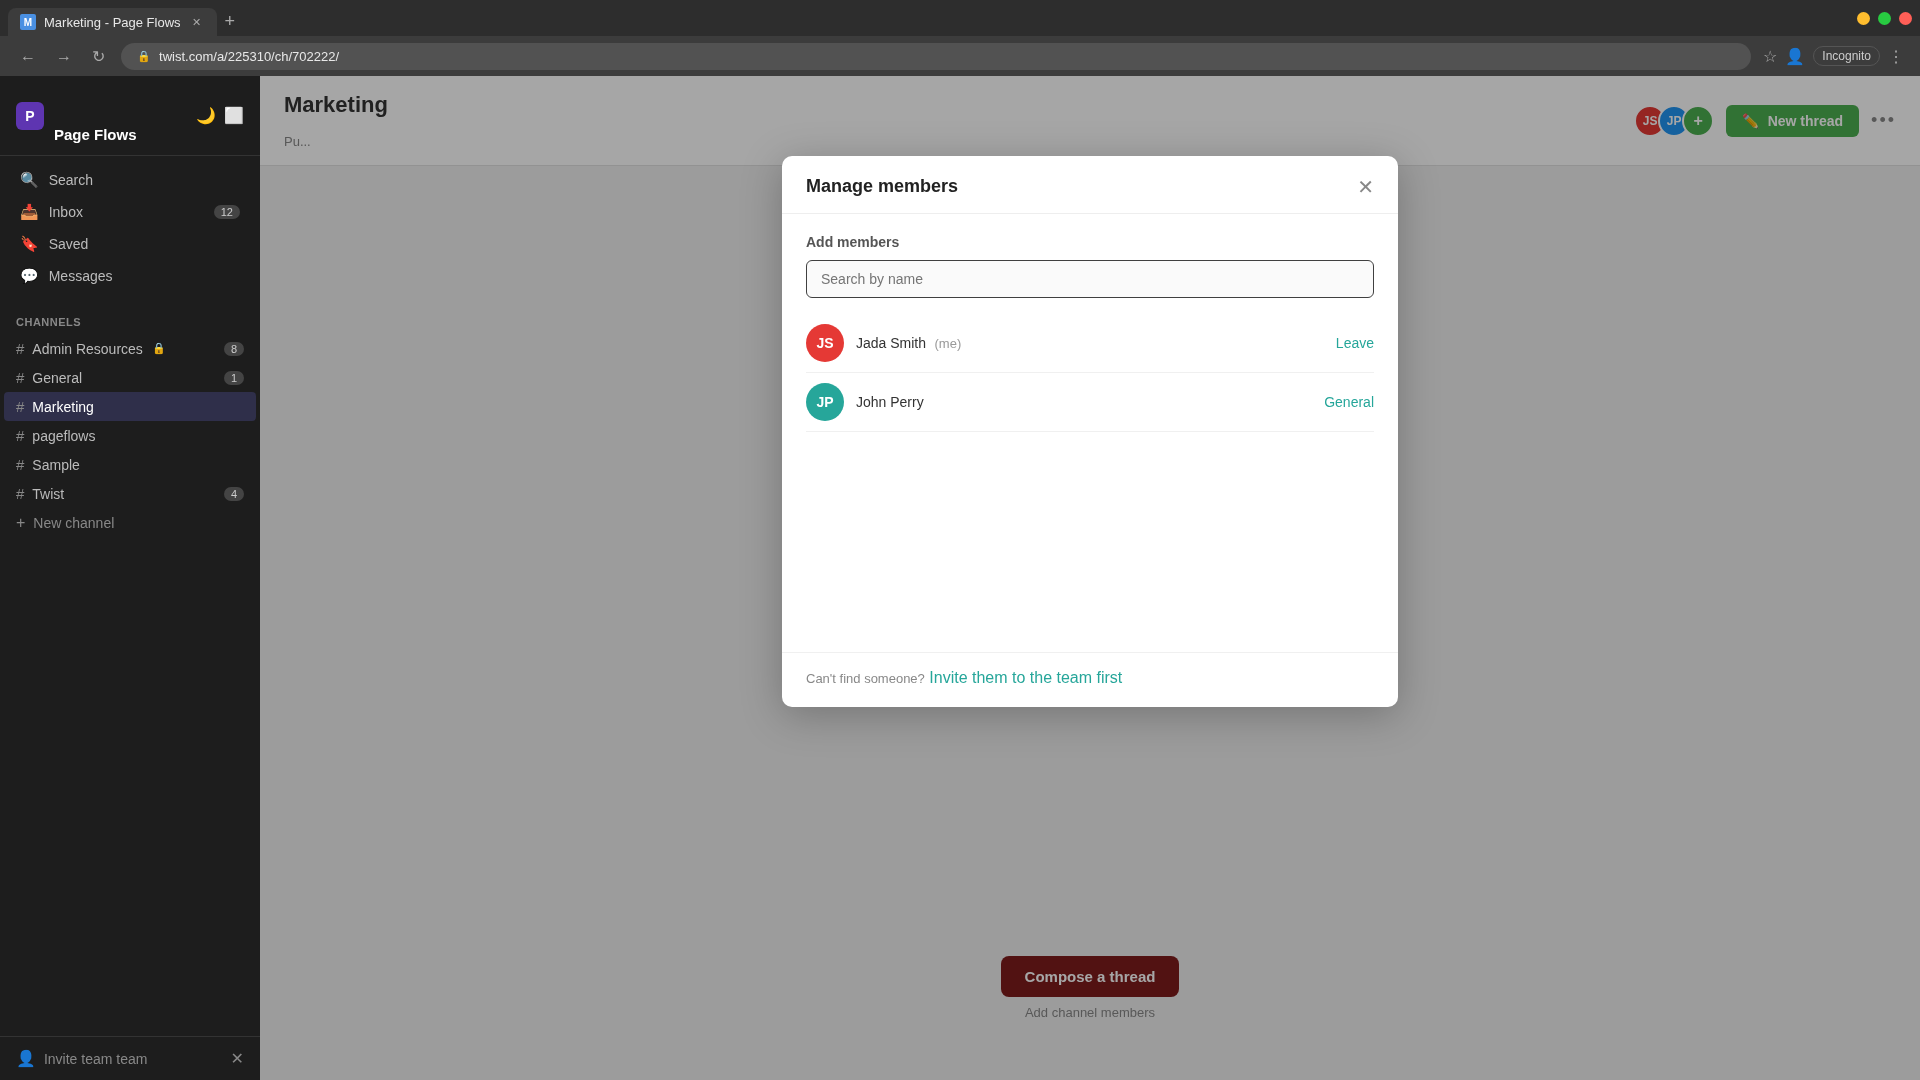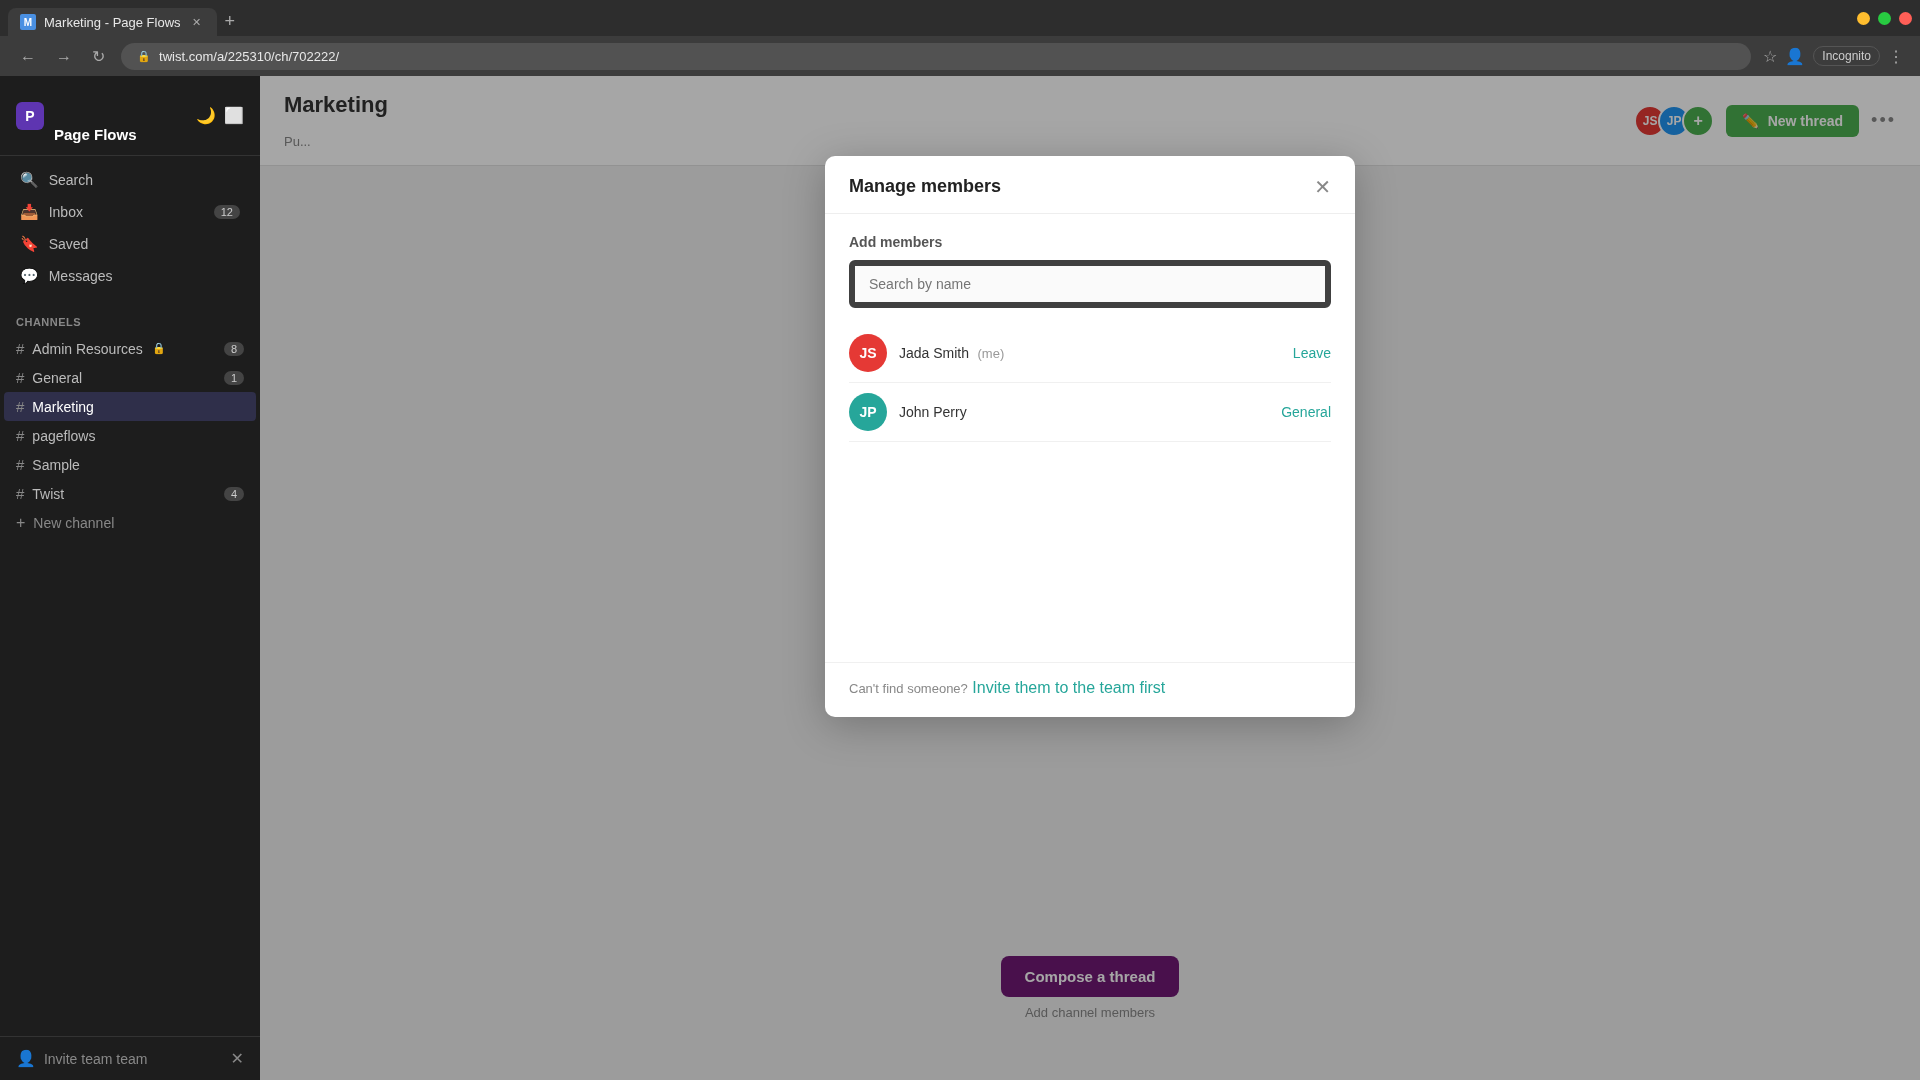--- a/index.html
+++ b/index.html
@@ -67,32 +67,32 @@
     .channel-subtitle { font-size: 13px; color: #888; margin-top: 16px; }
     .header-actions { margin-left: auto; display: flex; align-items: center; gap: 12px; }
     .avatar-group { display: flex; }
     .avatar { width: 32px; height: 32px; border-radius: 50%; border: 2px solid #fff; display: flex; align-items: center; justify-content: center; font-size: 12px; font-weight: 600; color: white; }
     .avatar.jp { background: #2196f3; margin-left: -8px; }
     .avatar.add { background: #4caf50; margin-left: -8px; font-size: 16px; }
     .new-thread-btn { background: #4caf50; color: white; border: none; border-radius: 6px; padding: 8px 16px; font-size: 14px; font-weight: 600; cursor: pointer; display: flex; align-items: center; gap: 8px; }
     .more-btn { background: transparent; border: none; color: #888; cursor: pointer; font-size: 18px; letter-spacing: 2px; }
 
     .main-body { flex: 1; padding: 40px 60px; display: flex; flex-direction: column; align-items: center; justify-content: flex-end; padding-bottom: 60px; }
-    .compose-btn { background: #701a75; color: white; border: none; border-radius: 8px; padding: 12px 24px; font-size: 15px; font-weight: 600; cursor: pointer; }
+    .compose-btn { background: #7f1d1d; color: white; border: none; border-radius: 8px; padding: 12px 24px; font-size: 15px; font-weight: 600; cursor: pointer; }
     .add-members-link { color: #888; font-size: 13px; margin-top: 8px; cursor: pointer; }
 
     
     .modal-backdrop { position: absolute; inset: 0; z-index: 20; display: flex; align-items: flex-start; justify-content: center; padding-top: 80px; }
-    .modal { background: white; border-radius: 10px; width: 530px; box-shadow: 0 8px 40px rgba(0,0,0,0.25); overflow: hidden; }
+    .modal { background: white; border-radius: 10px; width: 616px; box-shadow: 0 8px 40px rgba(0,0,0,0.25); overflow: hidden; }
     .modal-header { padding: 20px 24px 16px; display: flex; align-items: center; justify-content: space-between; border-bottom: 1px solid #eee; }
     .modal-title { font-size: 18px; font-weight: 700; color: #222; }
     .modal-close { background: transparent; border: none; cursor: pointer; color: #888; font-size: 20px; line-height: 1; }
     .modal-body { padding: 20px 24px; }
     .modal-section-title { font-size: 14px; font-weight: 600; color: #555; margin-bottom: 10px; }
-    .search-input { width: 100%; border: 6px solid #404040; border-radius: 6px; padding: 10px 14px; font-size: 14px; color: #333; outline: none; background: #fafafa; }
+    .search-input { width: 100%; border: 1px solid #404040; border-radius: 6px; padding: 10px 14px; font-size: 14px; color: #333; outline: none; background: #fafafa; }
 
     .member-list { margin-top: 16px; }
     .member-item { display: flex; align-items: center; gap: 12px; padding: 10px 0; border-bottom: 1px solid #f0f0f0; }
     .member-avatar { width: 38px; height: 38px; border-radius: 50%; display: flex; align-items: center; justify-content: center; font-size: 14px; font-weight: 700; color: white; flex-shrink: 0; }
     .member-avatar.jada { background: #e53935; }
     .member-avatar.john { background: #26a69a; }
     .member-name { font-size: 14px; color: #333; font-weight: 500; }
     .member-tag { color: #999; font-size: 13px; margin-left: 4px; }
     .member-action { margin-left: auto; font-size: 14px; font-weight: 400; cursor: pointer; }
     .member-action.leave { color: #26a69a; }

